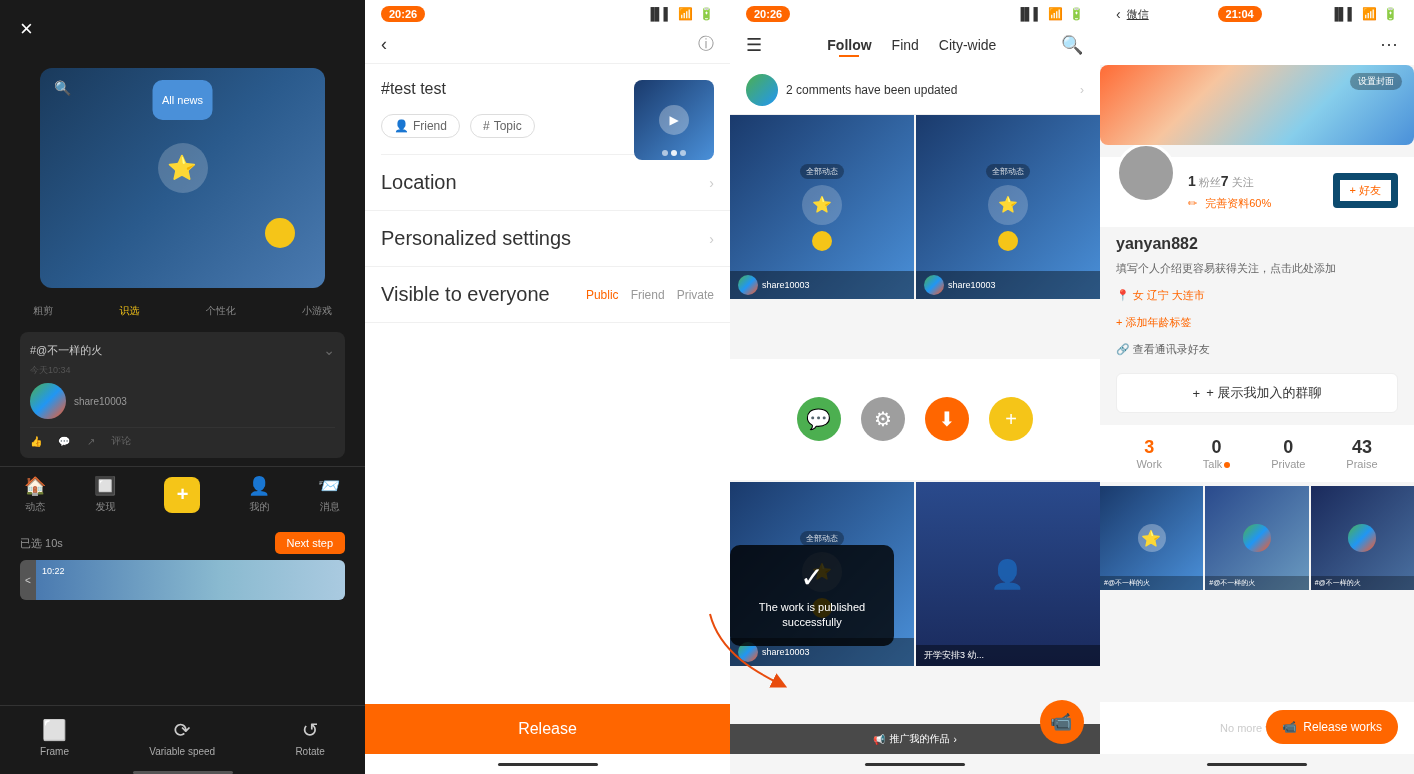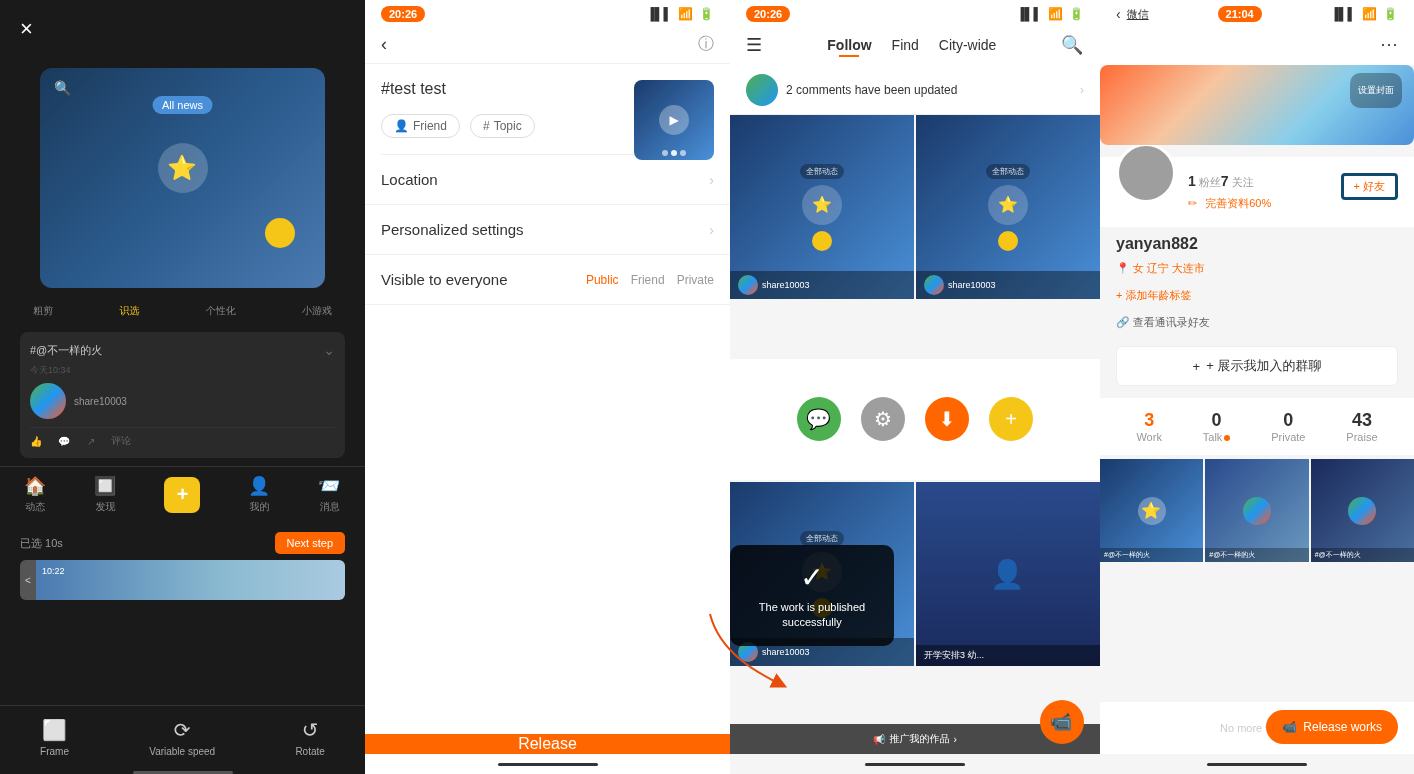--- a/index.html
+++ b/index.html
@@ -50,24 +50,24 @@
       background: linear-gradient(135deg, #1a3a5c, #2a5a8c, #4a7ab0);
       display: flex;
       align-items: center;
       justify-content: center;
       flex-direction: column;
     }
     .all-news-badge {
       background: #4a90d9;
       color: white;
       font-size: 11px;
-      padding: 3px 10px;
+      padding: 14px 10px;
       border-radius: 10px;
       position: absolute;
-      top: 28px;
+      top: 12px;
       left: 50%;
       transform: translateX(-50%);
     }
     .search-icon-p1 {
       position: absolute;
       top: 12px;
       left: 14px;
       color: #ccc;
       font-size: 14px;
     }
@@ -354,21 +354,21 @@
       margin: 0 16px;
     }
     .panel2-row {
       display: flex;
       justify-content: space-between;
       align-items: center;
       padding: 16px 16px;
       border-bottom: 1px solid #f0f0f0;
     }
     .panel2-row-label {
-      font-size: 15px;
+      font-size: 20px;
       color: #333;
     }
     .panel2-row-value {
       display: flex;
       align-items: center;
       gap: 8px;
     }
     .visibility-options {
       display: flex;
       gap: 12px;
@@ -383,21 +383,21 @@
       color: #f60;
     }
     .chevron {
       color: #ccc;
       font-size: 14px;
     }
     .release-btn {
       background: #f60;
       color: white;
       text-align: center;
-      padding: 1px;
+      padding: 16px;
       font-size: 16px;
       cursor: pointer;
       margin: auto 0 0 0;
       font-weight: 500;
     }
     .panel2-footer-bar {
       height: 20px;
       display: flex;
       justify-content: center;
       align-items: center;
@@ -626,21 +626,21 @@
     }
     .profile-complete {
       display: flex;
       align-items: center;
       gap: 8px;
       font-size: 11px;
       color: #f60;
     }
     .add-friend-btn {
       background: transparent;
-      border: 3px solid #0c4a6e;
+      border: 7px solid #0c4a6e;
       color: #f60;
       font-size: 11px;
       padding: 3px 10px;
       border-radius: 4px;
       cursor: pointer;
       margin-left: auto;
     }
     .username {
       font-size: 16px;
       font-weight: 600;
@@ -1070,21 +1070,21 @@
     </div>
   </div>
 
   <div class="panel4-nav" data-interactable="false">
     <div data-interactable="false" style="width:20px;"></div>
     <span data-interactable="true" style="font-size:18px;color:#333;">···</span>
   </div>
 
   <div class="profile-cover" data-interactable="false">
     <div style="width:100%;height:100%;background:linear-gradient(135deg,#ff6b35,#f7c59f,#87ceeb,#4a90d9);" data-interactable="false"></div>
-    <div style="position:absolute;top:8px;right:12px;background:rgba(0,0,0,0.3);color:white;font-size:9px;padding:11px 8px;border-radius:10px;" data-interactable="true">设置封面</div>
+    <div style="position:absolute;top:8px;right:12px;background:rgba(0,0,0,0.3);color:white;font-size:9px;padding:2px 8px;border-radius:10px;" data-interactable="true">设置封面</div>
   </div>
 
   <div class="profile-header" data-interactable="false">
     <div class="profile-info-row" data-interactable="false">
       <div class="profile-avatar" data-interactable="false"></div>
       <div style="flex:1;" data-interactable="false">
         <div class="profile-stats" data-interactable="false">
           <div data-interactable="false">
             <span class="profile-stat-num" data-interactable="false">1</span>
             <span style="font-size:11px;color:#999;" data-interactable="false">粉丝</span>
@@ -1097,20 +1097,21 @@
         <div class="profile-complete" data-interactable="true">
           <span data-interactable="false">✏</span>
           <span data-interactable="false">完善资料60%</span>
         </div>
       </div>
       <span class="add-friend-btn" data-interactable="true">+ 好友</span>
     </div>
   </div>
 
   <div class="username" data-interactable="false">yanyan882</div>
+  <div class="bio-text" data-interactable="false">填写个人介绍更容易获得关注，点击此处添加</div>
 
   <div class="profile-tags" data-interactable="false">
     <span class="profile-tag" data-interactable="true" style="color:#f60;">
       <span data-interactable="false">📍</span>
       <span data-interactable="false">女  辽宁 大连市</span>
     </span>
   </div>
   <div class="profile-tags" data-interactable="false">
     <span class="profile-tag plus" data-interactable="true">+ 添加年龄标签</span>
   </div>

